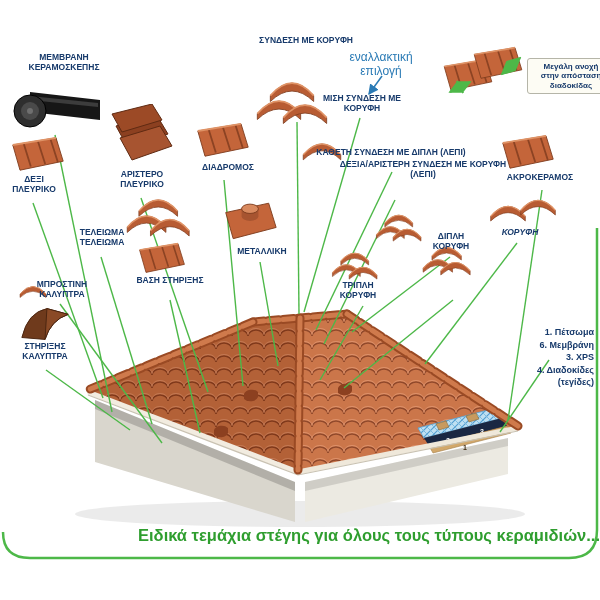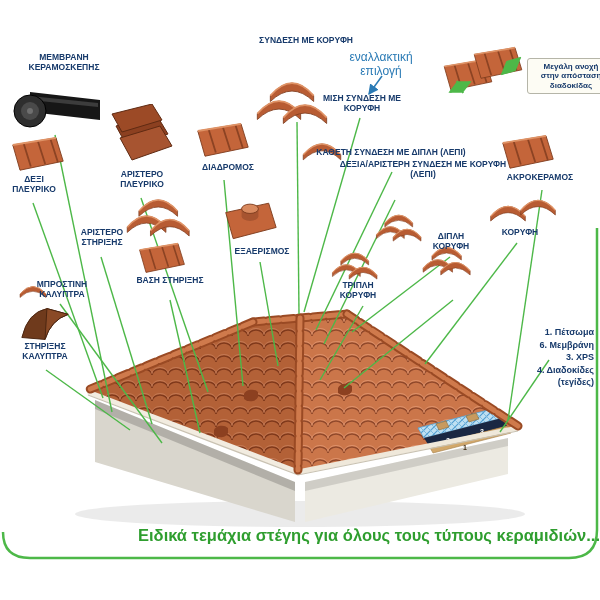--- a/index.html
+++ b/index.html
@@ -16,21 +16,21 @@
                border:1px solid #b5b5a8;border-radius:3px;padding:3px 12px;}
   #l-rightside{left:3px;top:174px;width:62px;}
   #l-leftside{left:103px;top:169px;width:78px;}
   #l-walkway{left:188px;top:162px;width:80px;}
   #l-vridge{left:316px;top:147px;width:150px;}
   #l-rlridge{left:308px;top:159px;width:168px;margin-left:31px;}
   #l-antefix{left:494px;top:172px;width:92px;}
   #l-leftfinish{left:60px;top:227px;width:84px;}
   #l-vent{left:220px;top:246px;width:84px;}
   #l-dridge{left:420px;top:231px;width:62px;}
-  #l-ridge{left:488px;top:227px;width:64px;}
+  #l-ridge{left:488px;top:227px;width:64px;font-style:italic;}
   #l-frontcap{left:20px;top:279px;width:84px;}
   #l-base{left:133px;top:275px;width:74px;}
   #l-tridge{left:326px;top:280px;width:64px;}
   #l-qridge{left:413px;top:275px;width:76px;}
   #l-metalcap{left:3px;top:341px;width:84px;}
   #legend{position:absolute;left:502px;top:302px;width:92px;text-align:right;
           font-weight:bold;font-size:9px;line-height:1.4;color:#173a6b;margin-top:24px;}
   #caption{position:absolute;left:0;top:526px;width:600px;text-align:right;
            font-weight:bold;font-size:16.5px;color:#2f9e2f;}
   .mk{font:bold 7px "Liberation Sans",sans-serif;fill:#fff;}
@@ -207,22 +207,22 @@
 <div class="lbl" id="l-ridgecon">ΣΥΝΔΕΣΗ ΜΕ ΚΟΡΥΦΗ</div>
 <div class="lbl" id="l-alt">εναλλακτική επιλογή</div>
 <div class="lbl" id="l-halfridge">ΜΙΣΗ ΣΥΝΔΕΣΗ ΜΕ ΚΟΡΥΦΗ</div>
 <div class="lbl" id="l-tolerance">Μεγάλη ανοχή στην απόσταση διαδοκίδας</div>
 <div class="lbl" id="l-rightside">ΔΕΞΙ ΠΛΕΥΡΙΚΟ</div>
 <div class="lbl" id="l-leftside">ΑΡΙΣΤΕΡΟ ΠΛΕΥΡΙΚΟ</div>
 <div class="lbl" id="l-walkway">ΔΙΑΔΡΟΜΟΣ</div>
 <div class="lbl" id="l-vridge">ΚΑΘΕΤΗ ΣΥΝΔΕΣΗ ΜΕ ΔΙΠΛΗ (ΛΕΠΙ)</div>
 <div class="lbl" id="l-rlridge">ΔΕΞΙΑ/ΑΡΙΣΤΕΡΗ ΣΥΝΔΕΣΗ ΜΕ ΚΟΡΥΦΗ (ΛΕΠΙ)</div>
 <div class="lbl" id="l-antefix">ΑΚΡΟΚΕΡΑΜΟΣ</div>
-<div class="lbl" id="l-leftfinish">ΑΡΙΣΤΕΡΟ ΣΤΗΡΙΞΗΣ</div>
-<div class="lbl" id="l-vent">ΕΞΑΕΡΙΣΜΟΣ</div>
+<div class="lbl" id="l-leftfinish">ΤΕΛΕΙΩΜΑ ΤΕΛΕΙΩΜΑ</div>
+<div class="lbl" id="l-vent">ΜΕΤΑΛΛΙΚΗ</div>
 <div class="lbl" id="l-dridge">ΔΙΠΛΗ ΚΟΡΥΦΗ</div>
 <div class="lbl" id="l-ridge">ΚΟΡΥΦΗ</div>
 <div class="lbl" id="l-frontcap">ΜΠΡΟΣΤΙΝΗ ΚΑΛΥΠΤΡΑ</div>
 <div class="lbl" id="l-base">ΒΑΣΗ ΣΤΗΡΙΞΗΣ</div>
 <div class="lbl" id="l-tridge">ΤΡΙΠΛΗ ΚΟΡΥΦΗ</div>
 <div class="lbl" id="l-metalcap">ΣΤΗΡΙΞΗΣ ΚΑΛΥΠΤΡΑ</div>
 
 <div id="legend">
   <div>1. Πέτσωμα</div>
   <div>6. Μεμβράνη</div>

